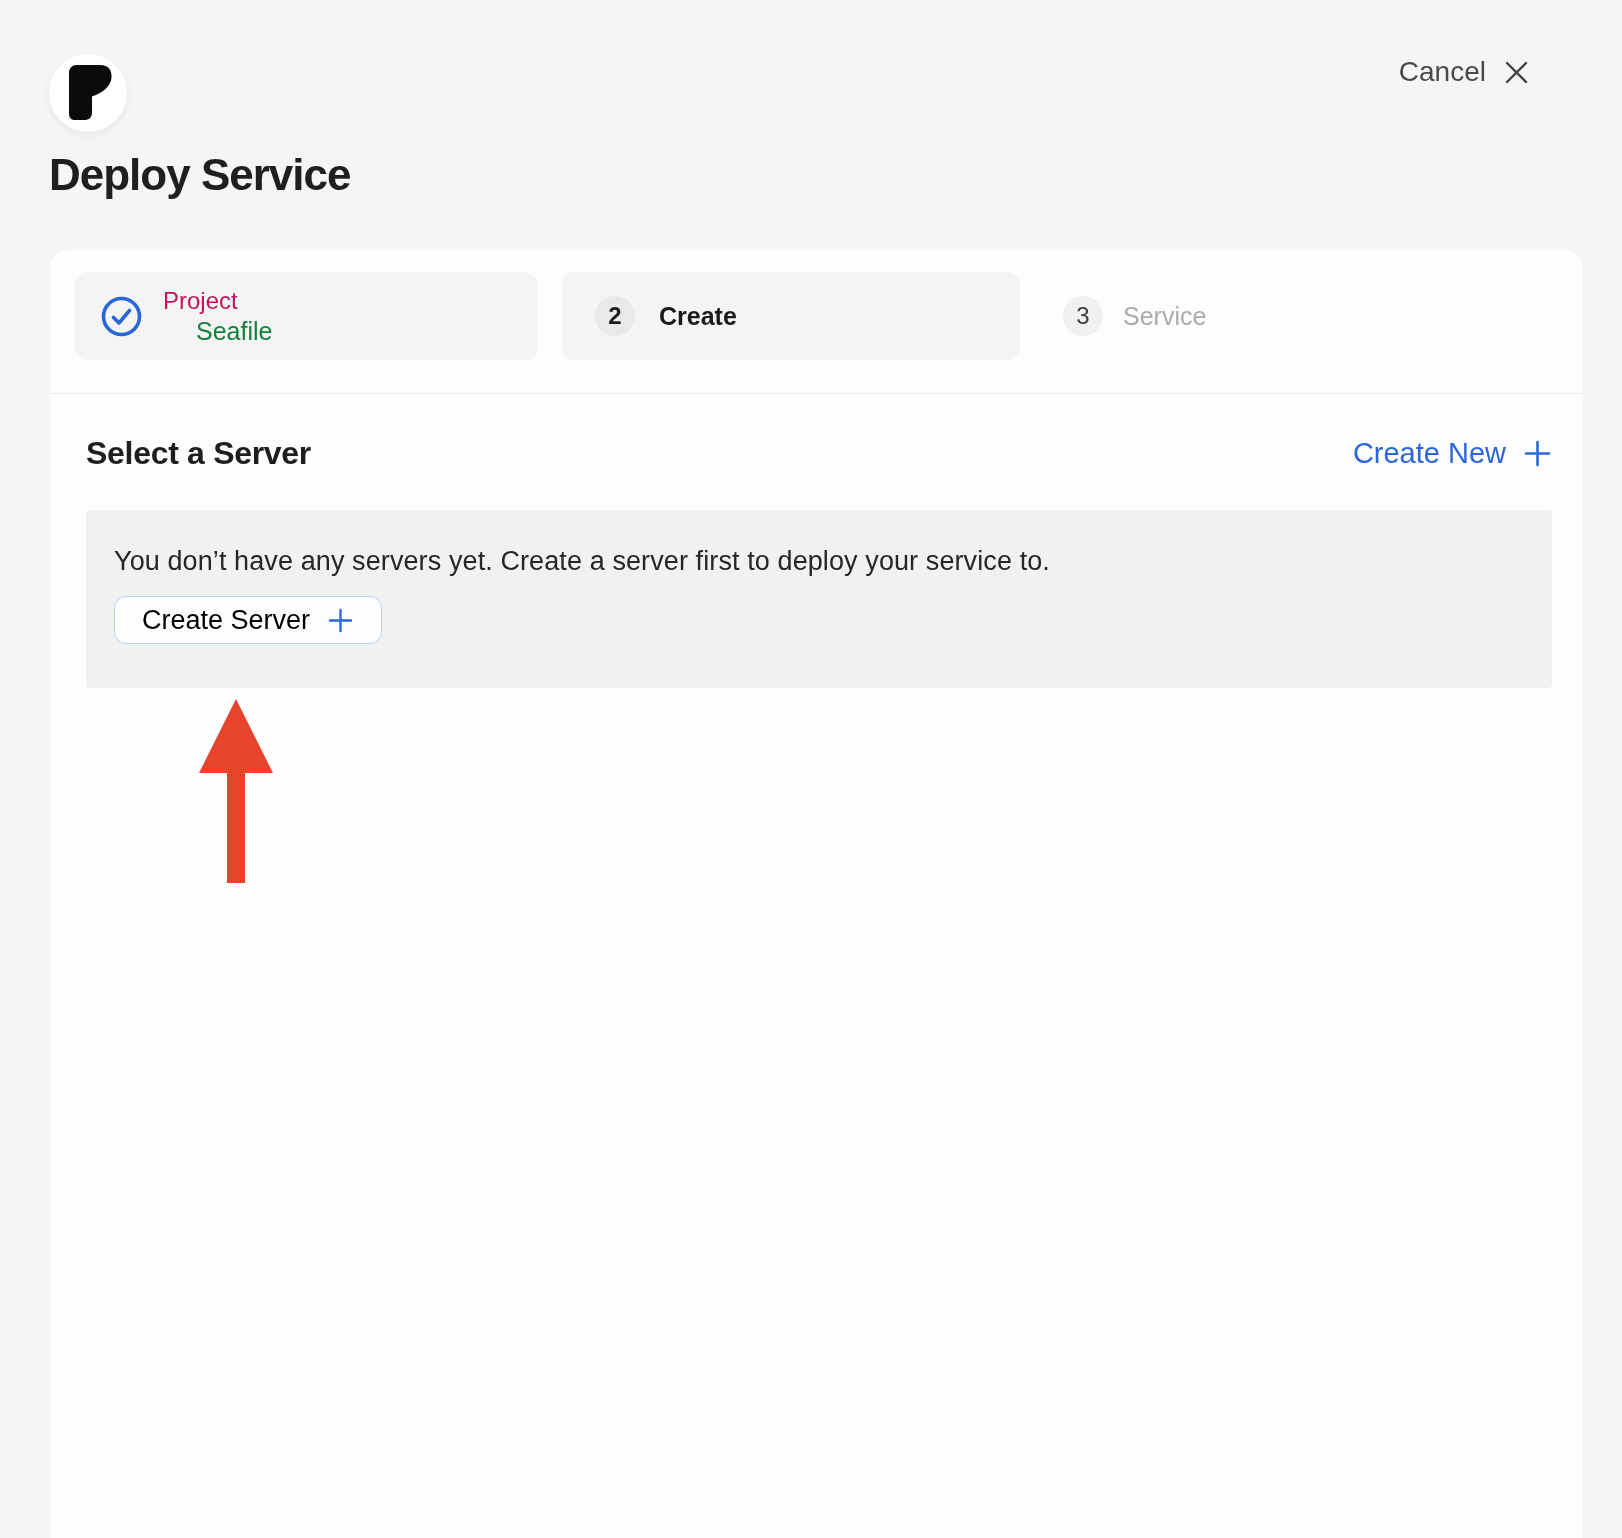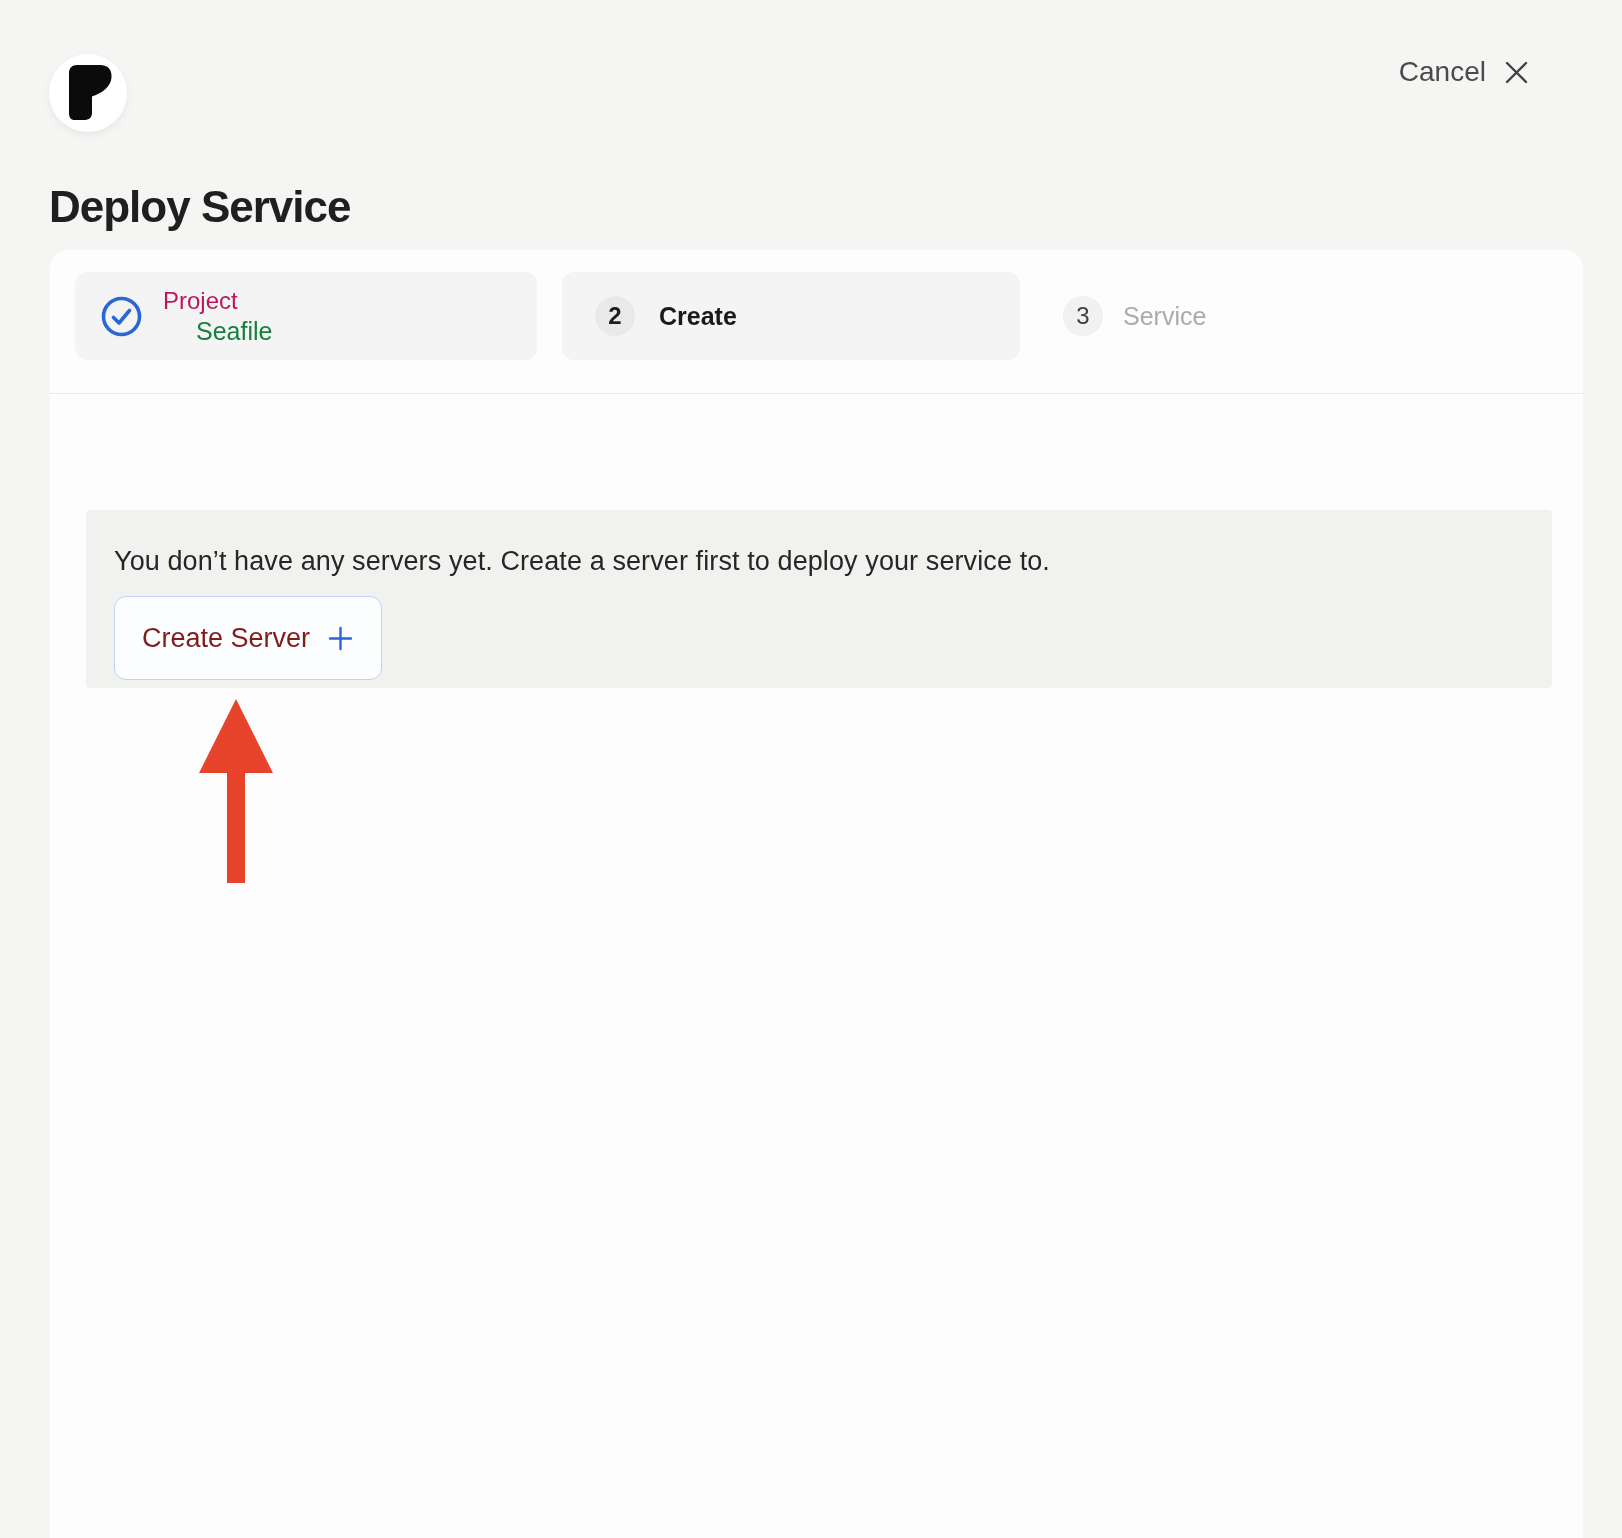--- a/index.html
+++ b/index.html
@@ -26,21 +26,20 @@
     display:flex; align-items:center; gap:17px;
     font-size:28px; color:#4a4a4a;
     background:none; border:none; cursor:pointer;
     font-family:inherit;
   }
 
   .page-title {
     position:absolute; left:49px; top:150px;
     font-size:44px; font-weight:700; letter-spacing:-1px;
     color:#1f1f1f;
-    margin-top:32px;
   }
 
   
   .panel {
     position:absolute; left:50px; top:250px;
     width:1533px; height:1310px;
     background:#fdfdfd; border-radius:18px;
   }
 
   
@@ -92,26 +91,26 @@
   .empty-box {
     position:absolute; top:260px; left:36px;
     width:1466px; height:178px;
     background:#f1f1ef; border-radius:4px;
   }
   .empty-msg {
     position:absolute; left:28px; top:36px;
     font-size:27px; color:#262626; letter-spacing:0.1px;
   }
   .create-server-btn {
-    position:absolute; left:28px; top:86px; height:84px;
+    position:absolute; left:28px; top:86px; height:48px;
     display:flex; align-items:center; gap:17px;
     padding:8px 27px;
     border:1.5px solid #bed1f2; border-radius:12px;
     background:#fcfdff;
-    font-size:27px; color:#7f1d1d;
+    font-size:27px; color:#000000;
     cursor:pointer; font-family:inherit;
   }
 
   
   .annotation-arrow { position:absolute; left:199px; top:699px; }
 </style>
 </head>
 <body>
 
 <div class="logo-circle">
@@ -147,20 +146,29 @@
     <div class="step-title">Create</div>
   </div>
 
   <div class="step-plain">
     <div class="badge muted">3</div>
     <div class="step-title muted">Service</div>
   </div>
 
   <div class="divider"></div>
 
+  <div class="section-row">
+    <div class="section-heading">Select a Server</div>
+    <button class="create-new">
+      <span>Create New</span>
+      <svg width="29" height="29" viewBox="0 0 29 29">
+        <path d="M14.5 3 V26 M3 14.5 H26" stroke="#2d66d6" stroke-width="2.6" stroke-linecap="round" fill="none"></path>
+      </svg>
+    </button>
+  </div>
 
   <div class="empty-box">
     <div class="empty-msg">You don’t have any servers yet. Create a server first to deploy your service to.</div>
     <button class="create-server-btn">
       <span>Create Server</span>
       <svg width="27" height="27" viewBox="0 0 27 27">
         <path d="M13.5 3 V24 M3 13.5 H24" stroke="#2d66d6" stroke-width="2.4" stroke-linecap="round" fill="none"></path>
       </svg>
     </button>
   </div>

